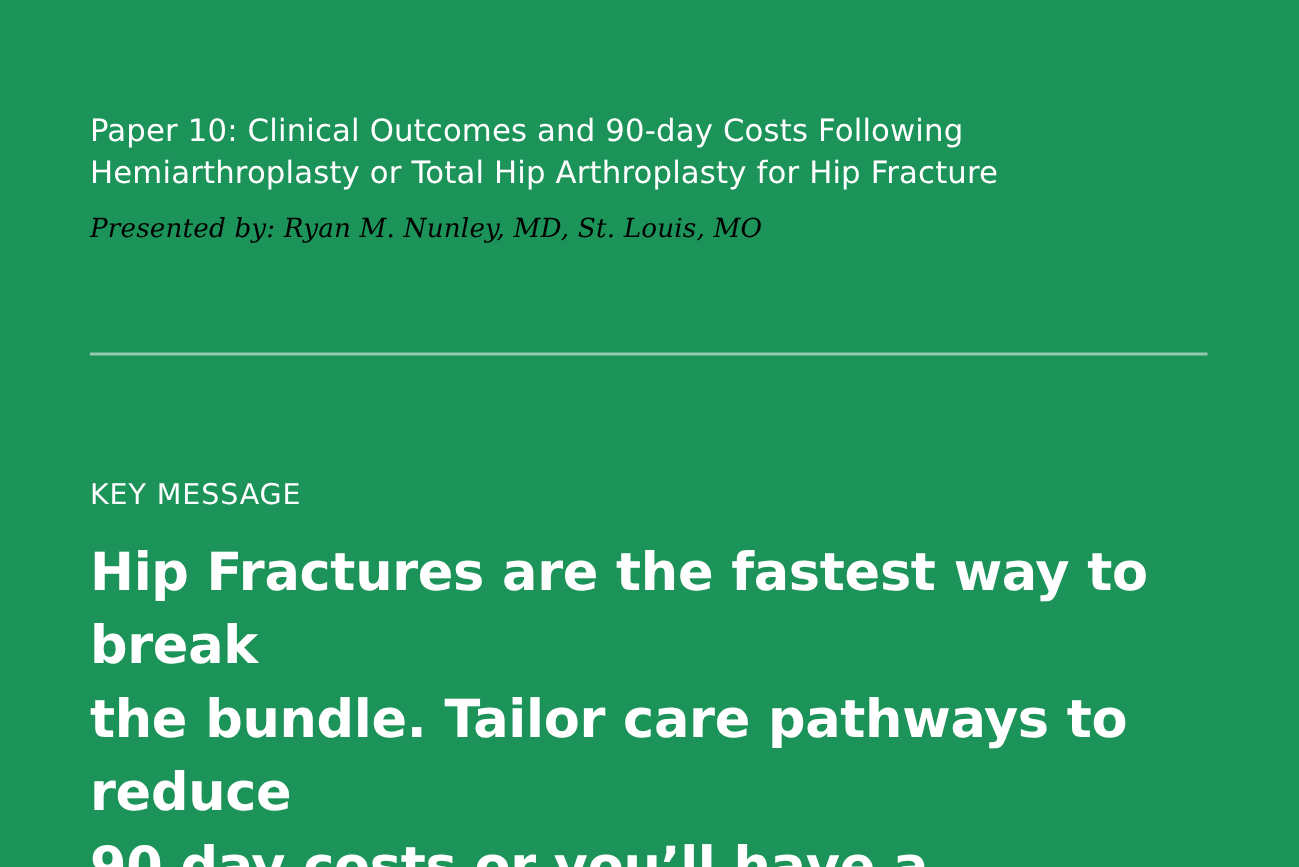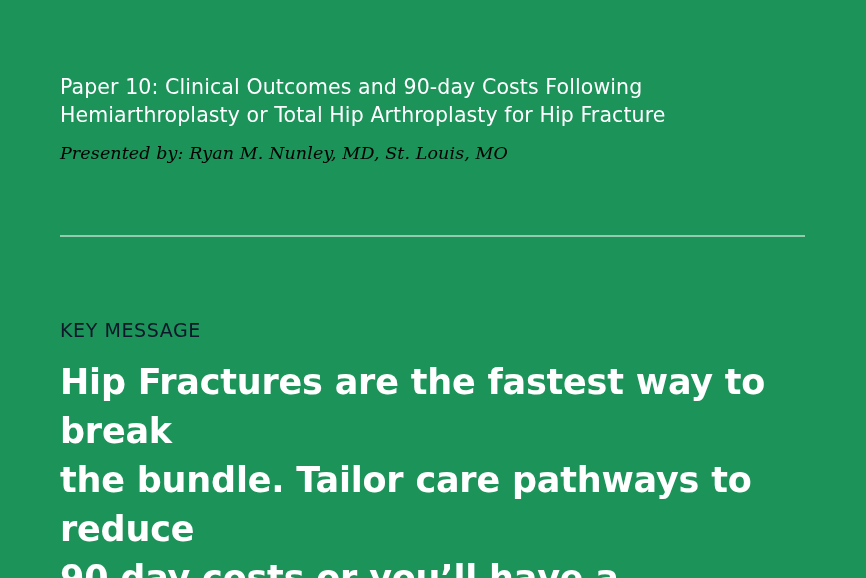--- a/index.html
+++ b/index.html
@@ -66,21 +66,21 @@
 
   
   .key-block {
     position: absolute;
     left: 60px;
     top: 318px;
     width: 790px;
   }
 
   .key-label {
-    color: #0f172a;
+    color: #ffffff;
     font-family: "DejaVu Sans", sans-serif;
     font-size: 19px;
     font-weight: 400;
     letter-spacing: 0.6px;
     line-height: 24px;
     margin: 0;
   }
 
   .key-message {
     color: #ffffff;

